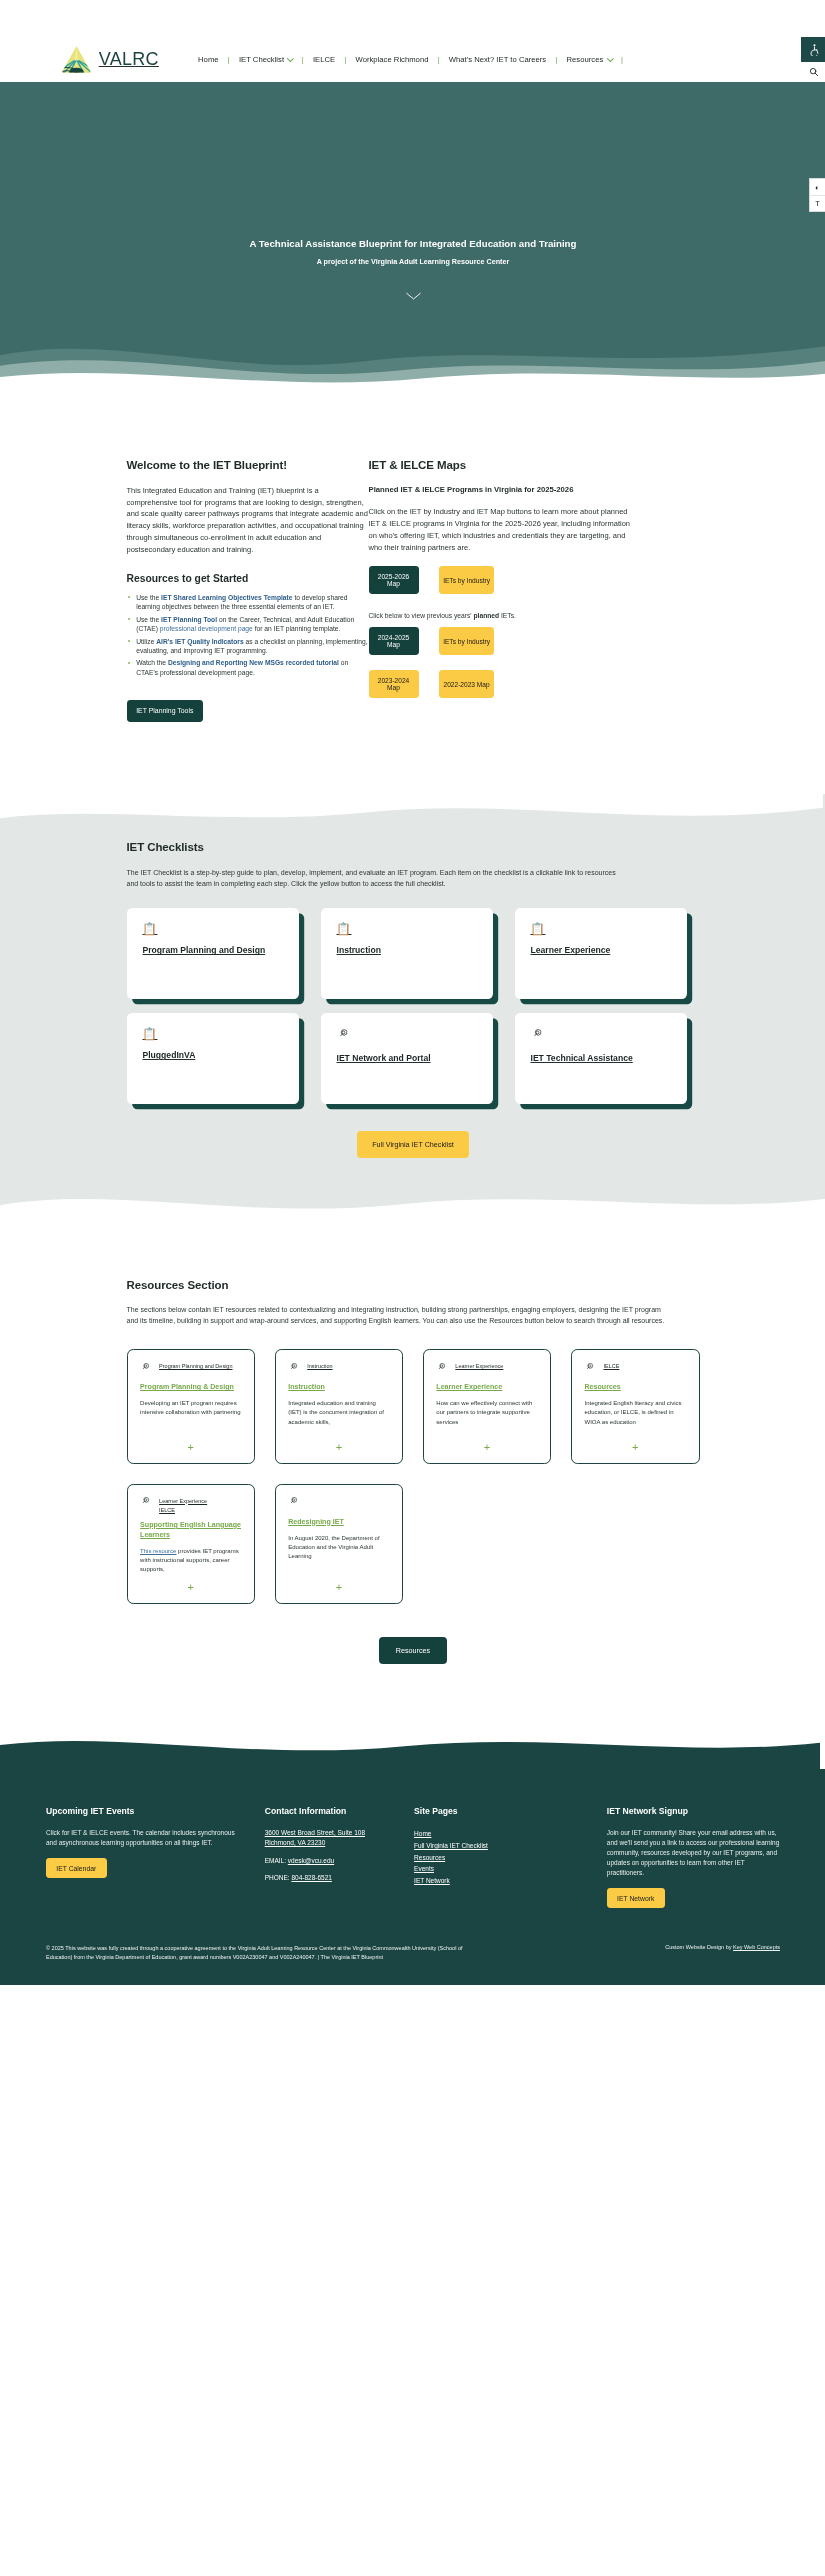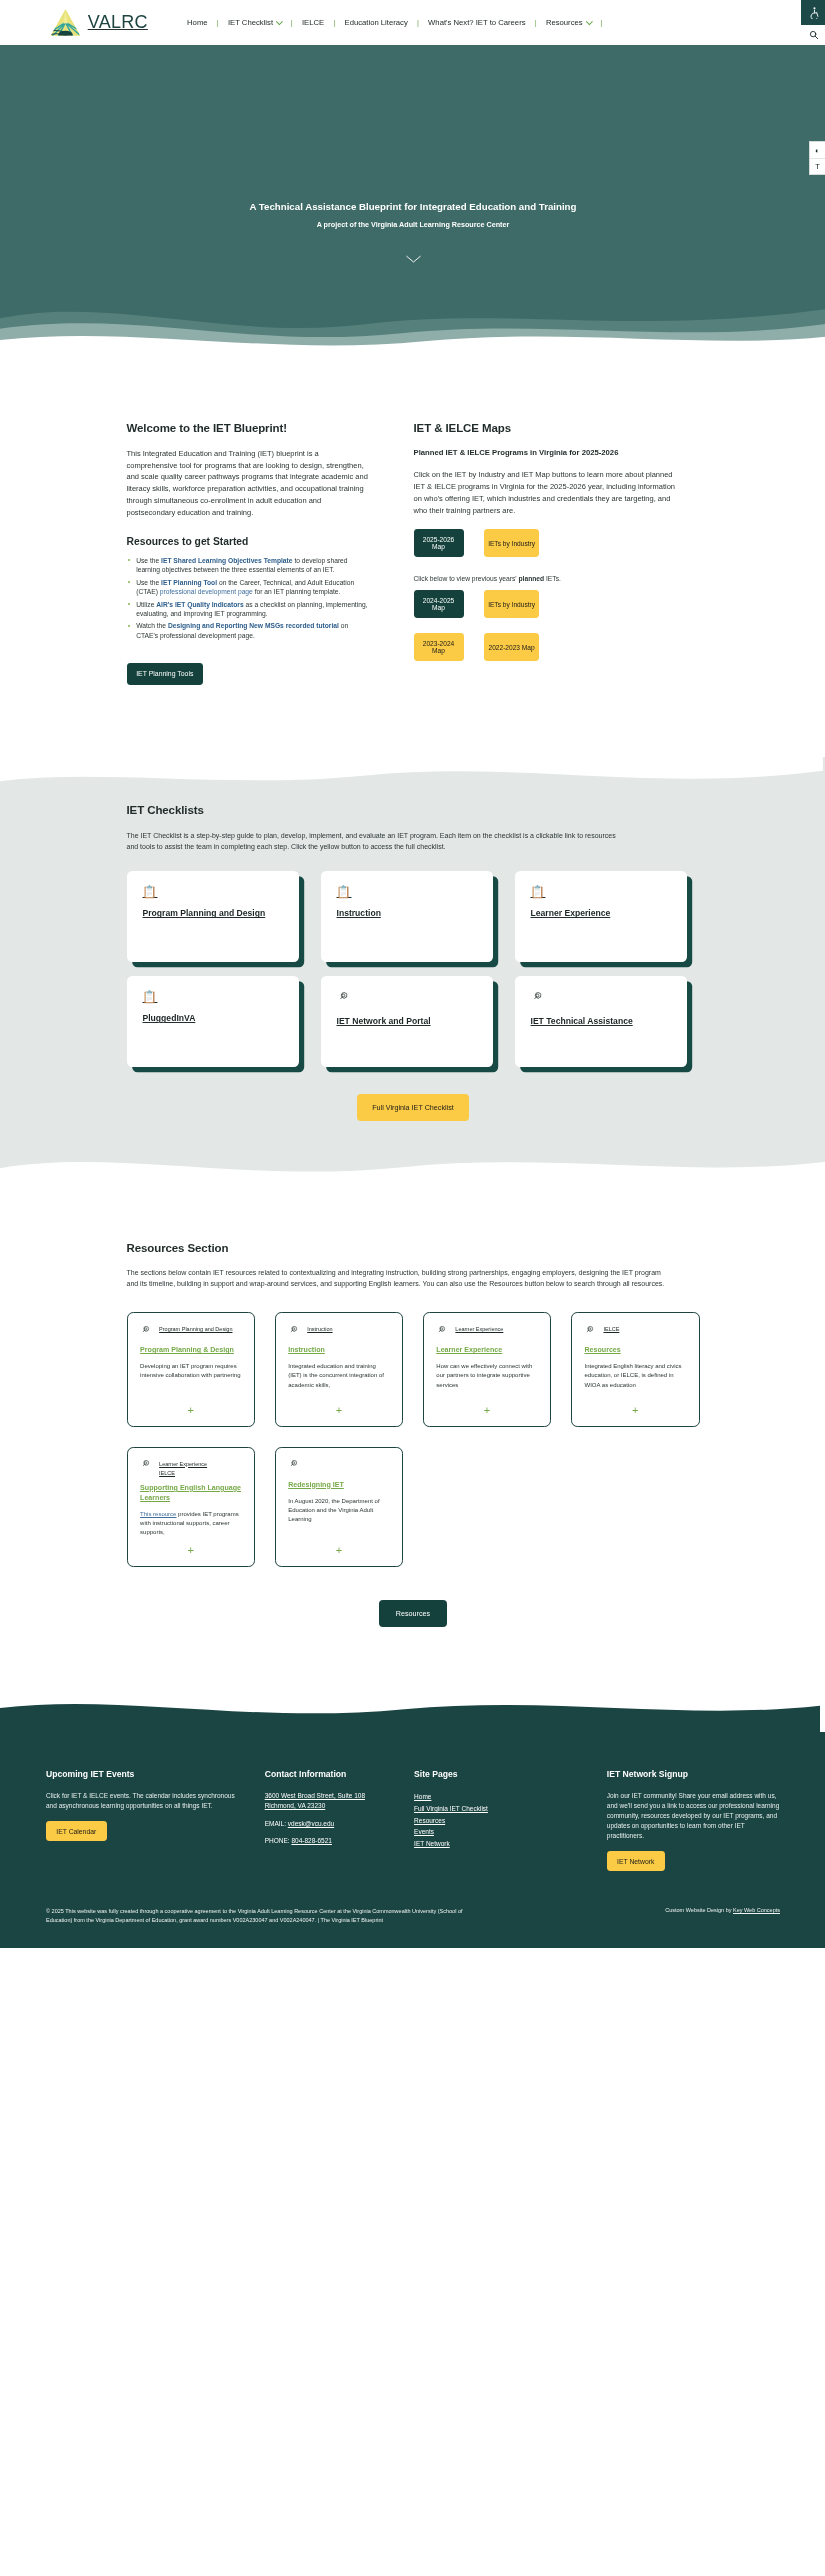--- a/index.html
+++ b/index.html
@@ -11,22 +11,23 @@
     -webkit-font-smoothing: antialiased;
   }
   a { color: inherit; }
 
   
   .site-header {
     height: 45px;
     background: #ffffff;
     display: flex;
     align-items: center;
-    padding: 0 0 0 0;
+    padding: 0 0 0 11px;
     position: relative;
+    margin-top: 37px;
   }
   .logo-wrap {
     display: flex; align-items: center; gap: 5.7px;
     margin-left: 49px;
   }
   .logo-mark { width: 33px; height: 32px; display:block; }
   .logo-text {
     font-size: 18px; letter-spacing: 0.3px; color: #1d4440;
     font-weight: 400;
   }
@@ -92,21 +93,21 @@
   .a11y-dock div + div { border-top: 0.6px solid #e2e6e5; }
 
   
   .intro {
     background:#fff; padding: 68px 0 0 0;
   }
   .wrap {
     width: 573px; margin: 0 auto;
   }
   .two-col {
-    display: flex; gap: 45px; align-items: flex-start;
+    display: flex; align-items: flex-start;
   }
   .col-left { width: 242px; }
   .col-right { width: 264px; }
   h2.sec {
     font-size: 11.5px; font-weight: 700; color:#1f2a29; margin-bottom: 13.8px;
     letter-spacing: -0.1px;
   }
   h3.sub {
     font-size: 7.7px; font-weight: 700; color:#1f2a29; margin-bottom: 12.6px;
   }
@@ -270,21 +271,21 @@
     <a class="nav-item" href="#">
         <span>IET Checklist</span>
         <i class="caret"></i>
       </a>
     <span class="nav-sep">|</span>
     <a class="nav-item" href="#">
         <span>IELCE</span>
       </a>
     <span class="nav-sep">|</span>
     <a class="nav-item" href="#">
-        <span>Education Literacy</span>
+        <span>Workplace Richmond</span>
       </a>
     <span class="nav-sep">|</span>
     <a class="nav-item" href="#">
         <span>What's Next? IET to Careers</span>
       </a>
     <span class="nav-sep">|</span>
     <a class="nav-item" href="#">
         <span>Resources</span>
         <i class="caret"></i>
       </a>

